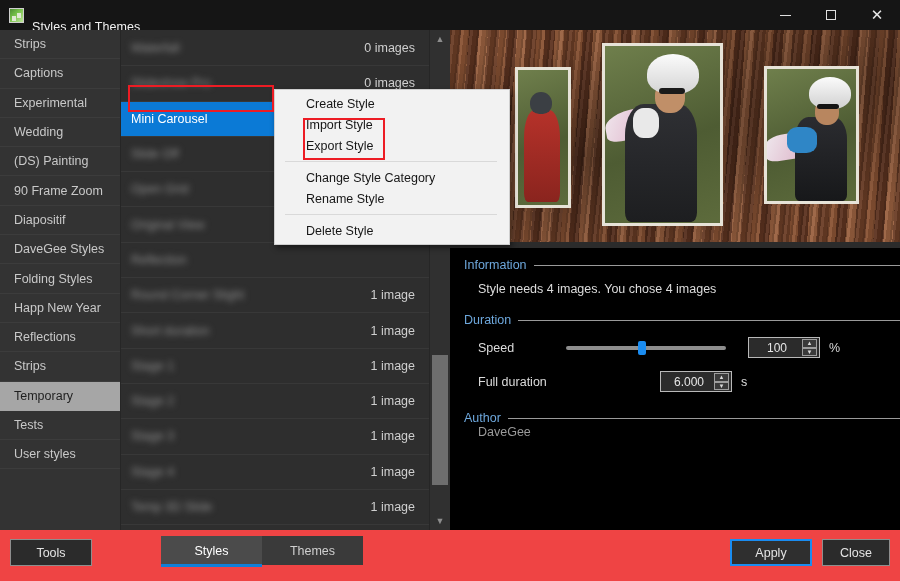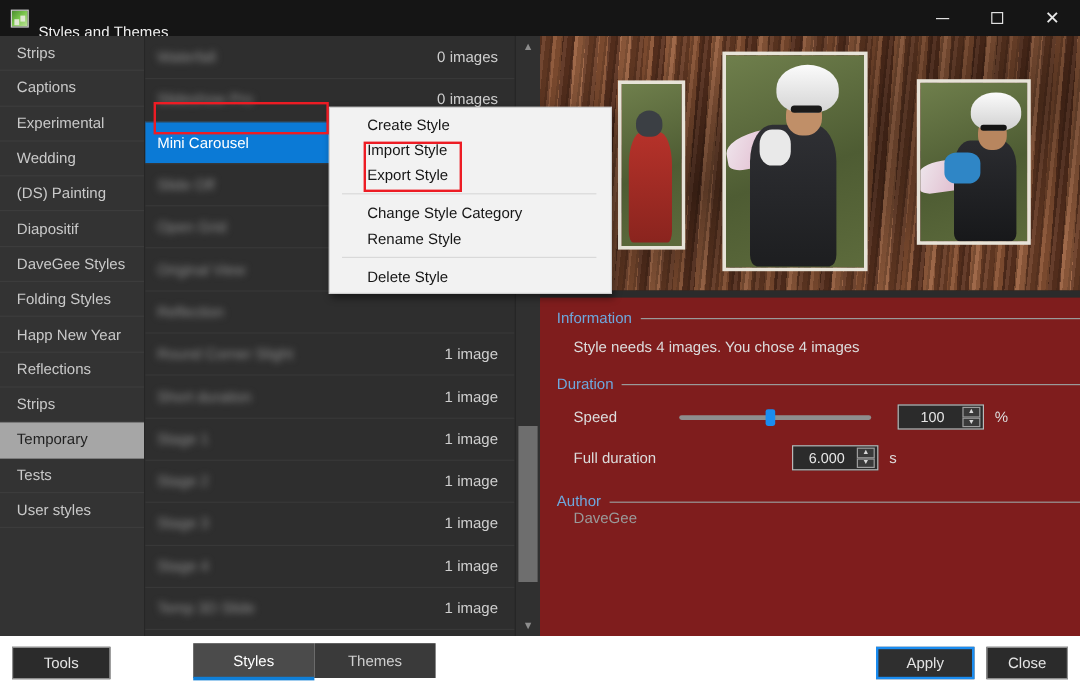--- a/index.html
+++ b/index.html
@@ -113,21 +113,21 @@
   .p1{left:65px;top:37px;width:56px;height:141px;}
   .p2{left:152px;top:13px;width:121px;height:183px;}
   .p3{left:314px;top:36px;width:95px;height:138px;}
   .grass{position:absolute;inset:0;background:linear-gradient(160deg,#6f7f4c,#4e5c33 55%,#5d6b3c);}
   .flyer{position:absolute;border-radius:40% 40% 30% 30%;}
   .helmet{position:absolute;border-radius:50% 50% 42% 42%;}
 
   
   .infopanel{
     position:absolute;left:450px;top:248px;width:450px;height:282px;
-    background:#7f1d1d;
+    background:#000000;
   }
   .group-head{
     display:flex;align-items:center;gap:7px;
     font-size:12.5px;color:#6ea8dd;padding:0 18px 0 14px;
   }
   .group-line{flex:1;height:1px;background:#9a9a9a;}
   .info-text{font-size:12.5px;color:#dcdcdc;padding-left:28px;}
   .author-text{font-size:12.5px;color:#9a9a9a;padding-left:28px;}
   .field-row{display:flex;align-items:center;padding-left:28px;}
   .field-label{font-size:12.5px;color:#dcdcdc;width:88px;}
@@ -149,21 +149,21 @@
   }
   .spin-b{
     flex:1;border:1px solid #9d9d9d;background:#3a3a3a;
     display:flex;align-items:center;justify-content:center;
     font-size:6px;color:#d8d8d8;box-sizing:border-box;
   }
   .unit{font-size:12.5px;color:#dcdcdc;margin-left:9px;}
 
   
   .bottombar{
-    position:absolute;left:0;top:530px;width:900px;height:51px;background:#ffffff;
+    position:absolute;left:0;top:530px;width:900px;height:51px;background:#ef4444;
   }
   .btn{
     display:flex;align-items:center;justify-content:center;
     font-size:12.5px;color:#e4e4e4;box-sizing:border-box;
   }
   .tools-btn{
     position:absolute;left:10px;top:9px;width:82px;height:27px;
     border:1px solid #8e8e8e;background:#2b2b2b;
   }
   .tabs{position:absolute;left:133px;top:6px;display:flex;padding-left:28px;}
@@ -232,20 +232,23 @@
         <span>Captions</span>
       </div>
       <div class="cat-item">
         <span>Experimental</span>
       </div>
       <div class="cat-item">
         <span>Wedding</span>
       </div>
       <div class="cat-item">
         <span>(DS) Painting</span>
+      </div>
+      <div class="cat-item">
+        <span>90 Frame Zoom</span>
       </div>
       <div class="cat-item">
         <span>Diapositif</span>
       </div>
       <div class="cat-item">
         <span>DaveGee Styles</span>
       </div>
       <div class="cat-item">
         <span>Folding Styles</span>
       </div>

